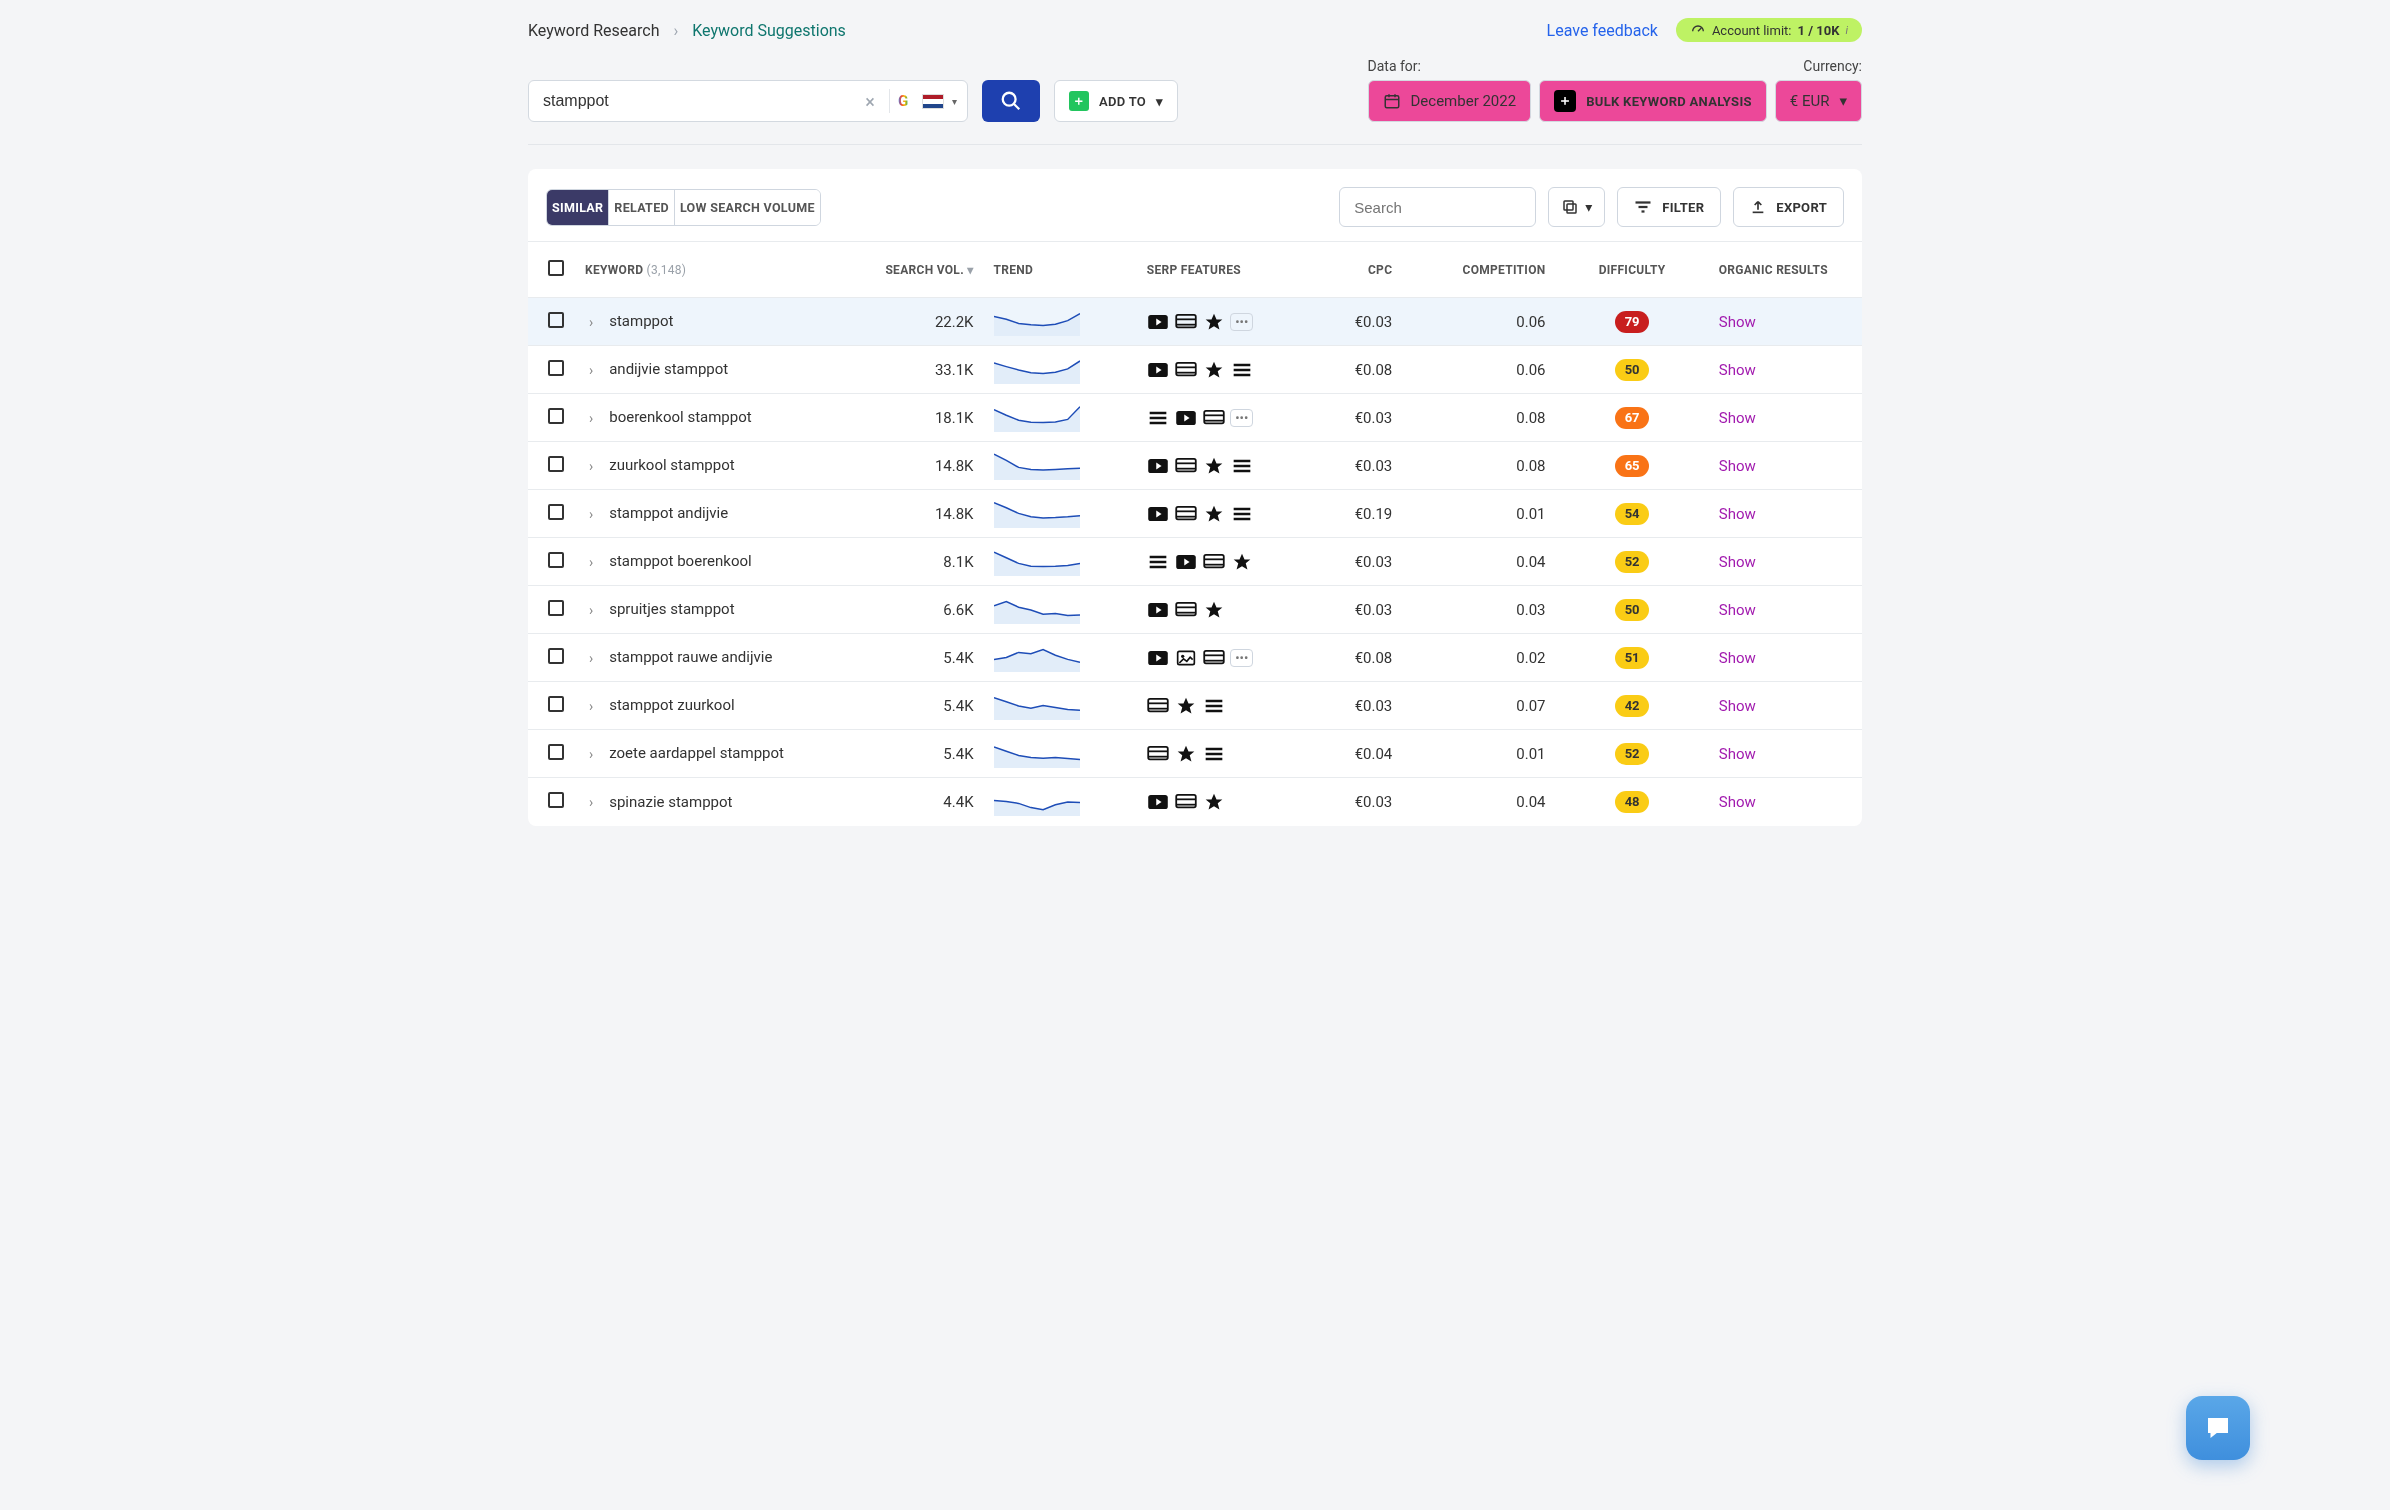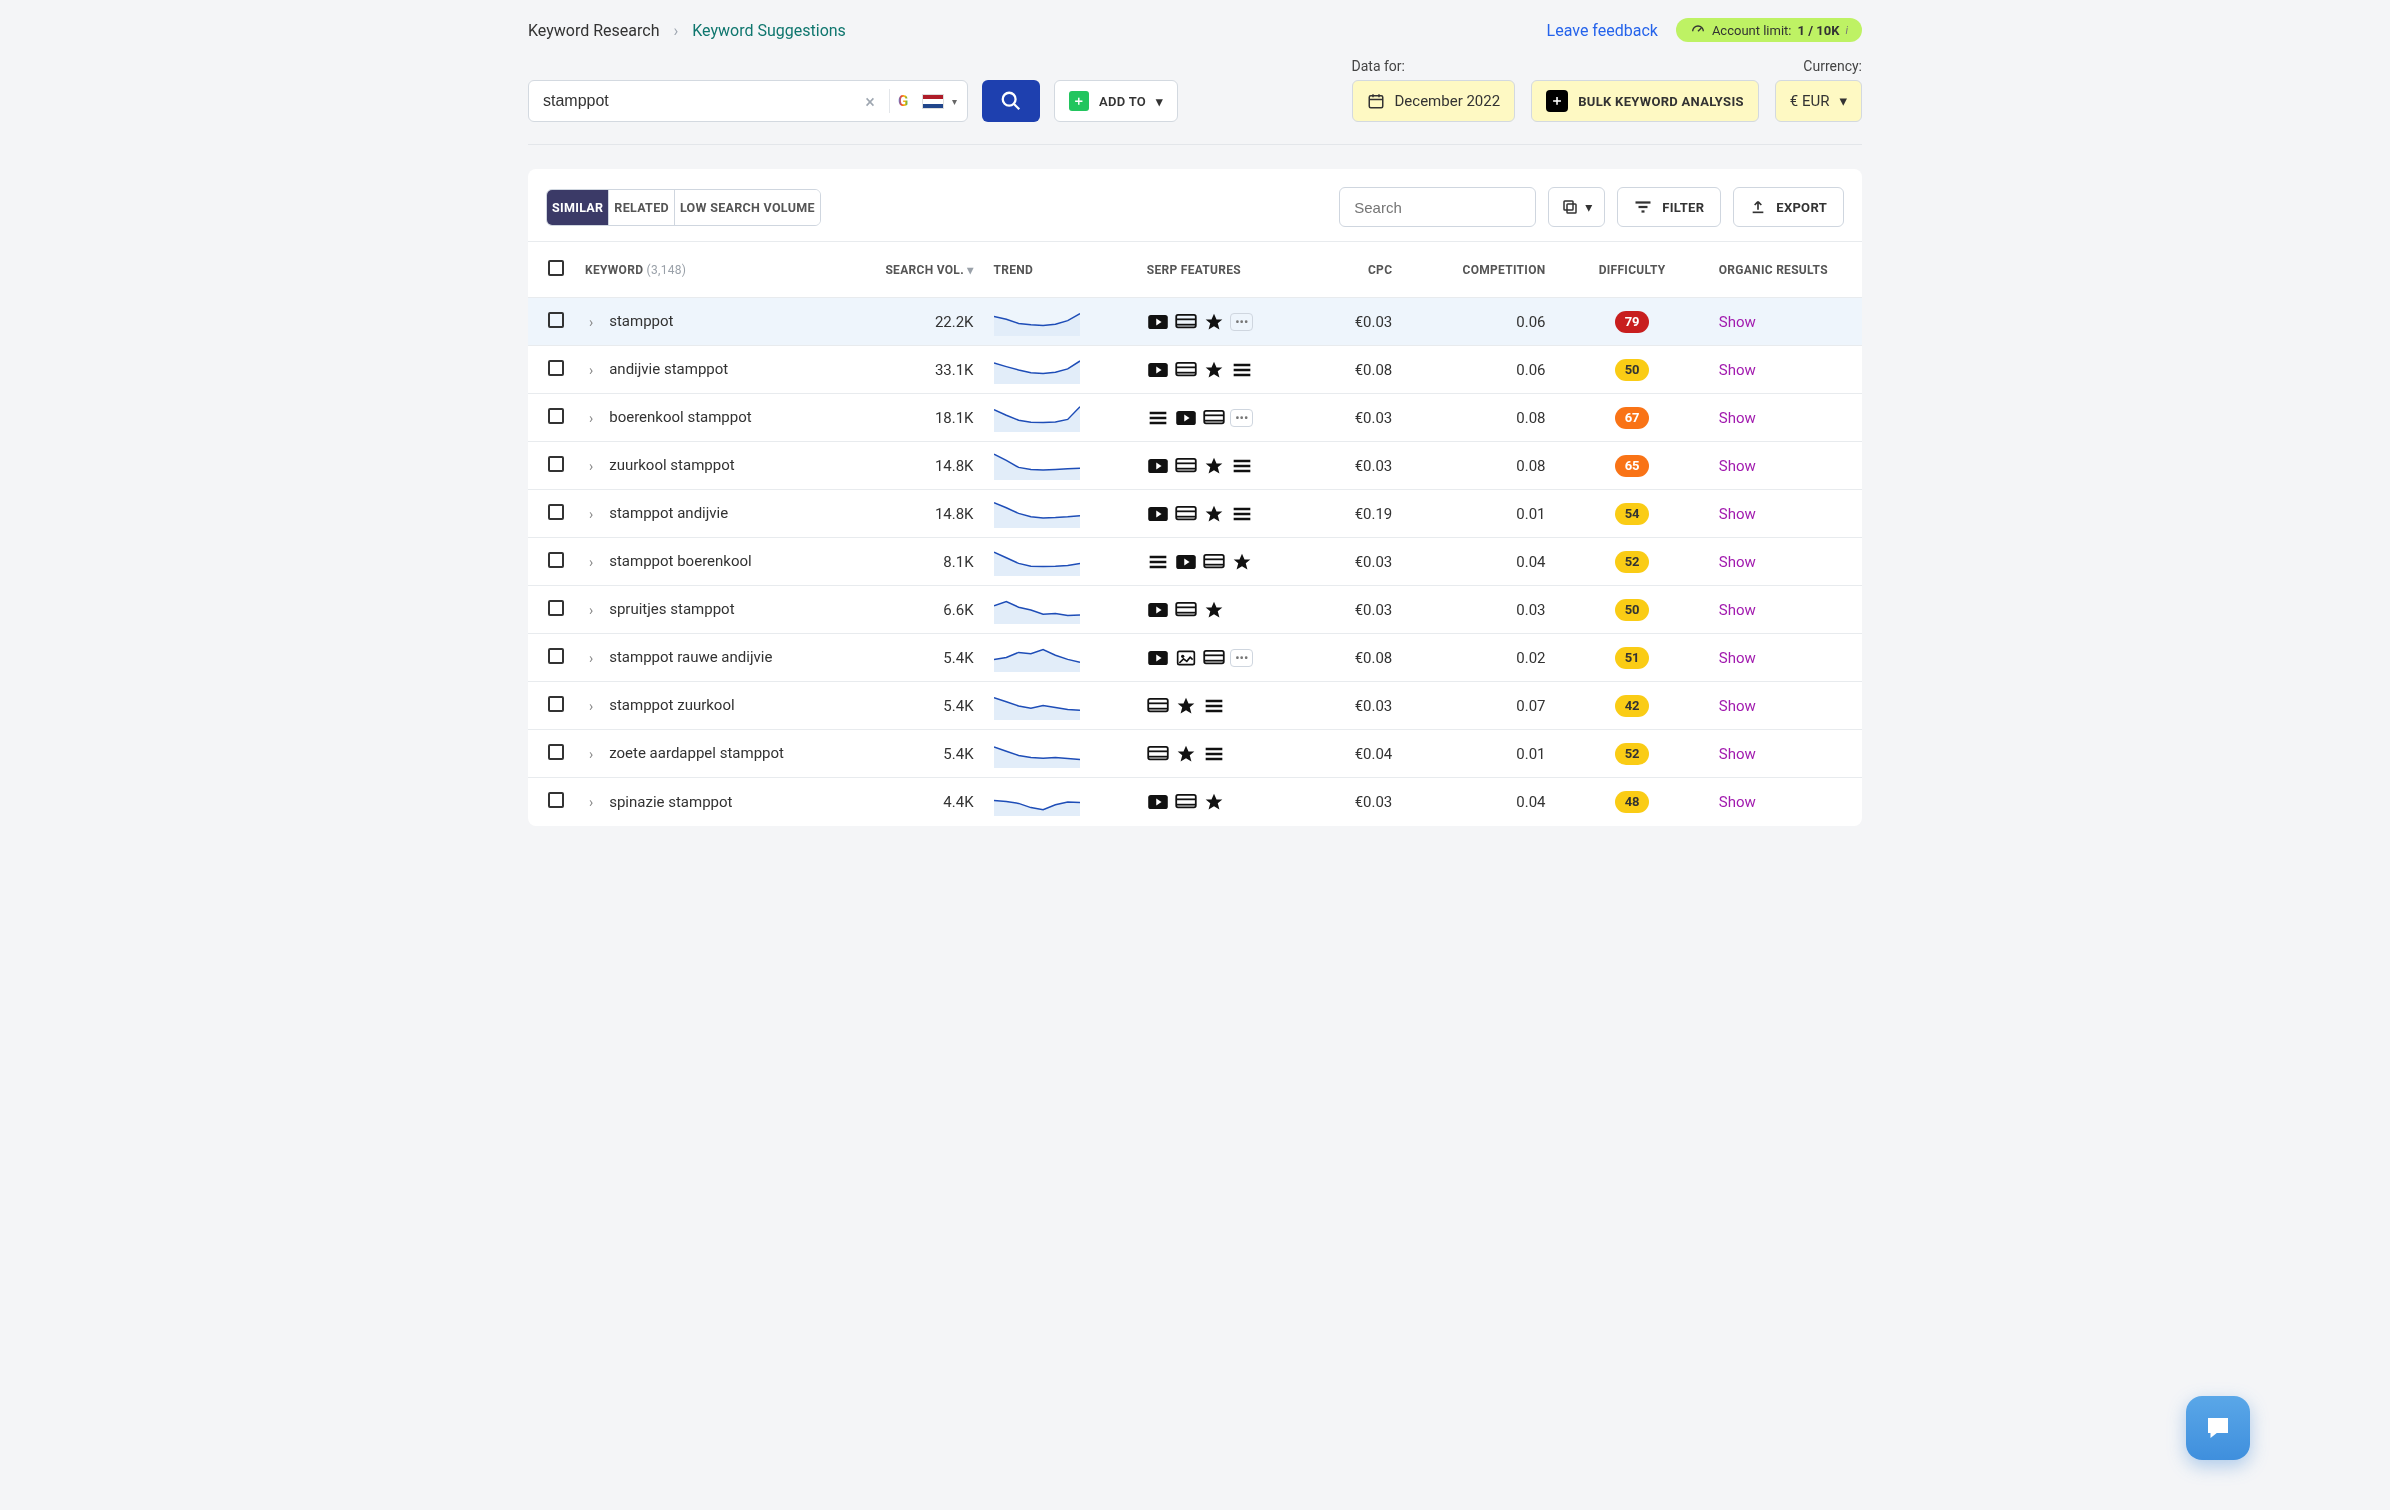--- a/index.html
+++ b/index.html
@@ -26,24 +26,24 @@
 .searchbox input { border: none; outline: none; flex: 1; font-size: 16px; color: #333; background: transparent; }
 .searchbox .clear { color: #9ea6b0; font-size: 18px; padding: 0 6px; cursor: pointer; }
 .searchbox .vdiv { width: 1px; height: 24px; background: #e3e6ea; margin: 0 8px; }
 .searchbox .engine { display: flex; align-items: center; gap: 6px; cursor: pointer;}
 .searchbox .chevdown { color: #666; font-size: 10px; margin-left: 2px; }
 
 .search-btn { background: #1e40af; border-radius: 6px; width: 58px; height: 42px; display: flex; align-items: center; justify-content: center; cursor: pointer; }
 .addto { display: flex; align-items: center; gap: 10px; background: #fff; border: 1px solid #d3d9e0; border-radius: 6px; height: 42px; padding: 0 14px; font-weight: 600; font-size: 13px; letter-spacing: .3px; cursor: pointer; }
 .addto .plusbox { width: 20px; height: 20px; background: #22c55e; border-radius: 3px; display: flex; align-items: center; justify-content: center; color: #fff; font-weight: 700; }
 
-.rightrow { margin-left: auto; display: flex; align-items: flex-end; gap: 16px; }
+.rightrow { margin-left: auto; display: flex; align-items: flex-end; gap: 8px; }
 .labeled { display: flex; flex-direction: column; gap: 6px; }
 .labeled .lbl { font-size: 14px; color: #444; }
-.outline-btn { display: flex; align-items: center; gap: 10px; background: #fef9c3; border: 1px solid #d3d9e0; border-radius: 6px; height: 42px; padding: 12px 14px; font-size: 15px; cursor: pointer; }
+.outline-btn { display: flex; align-items: center; gap: 10px; background: #ec4899; border: 1px solid #d3d9e0; border-radius: 6px; height: 42px; padding: 12px 14px; font-size: 15px; cursor: pointer; }
 .outline-btn.bold { font-weight: 700; font-size: 13px; letter-spacing: .3px; }
 .blackbox { width: 22px; height: 22px; background: #000; border-radius: 4px; display: flex; align-items: center; justify-content: center; color: #fff; font-weight: 700; font-size: 14px; }
 
 
 .card { background: #fff; border-radius: 8px; margin-top: 24px; padding: 0; }
 
 .card-toolbar { display: flex; align-items: center; padding: 18px 18px 14px 18px; gap: 14px; }
 .seg { display: inline-flex; border: 1.5px solid #cfd6df; border-radius: 6px; overflow: hidden; }
 .seg .segbtn { padding: 10px 5px; font-size: 12.5px; font-weight: 700; letter-spacing: .3px; color: #555; background: #fff; cursor: pointer; border-right: 1px solid #cfd6df; }
 .seg .segbtn:last-child { border-right: none; }

